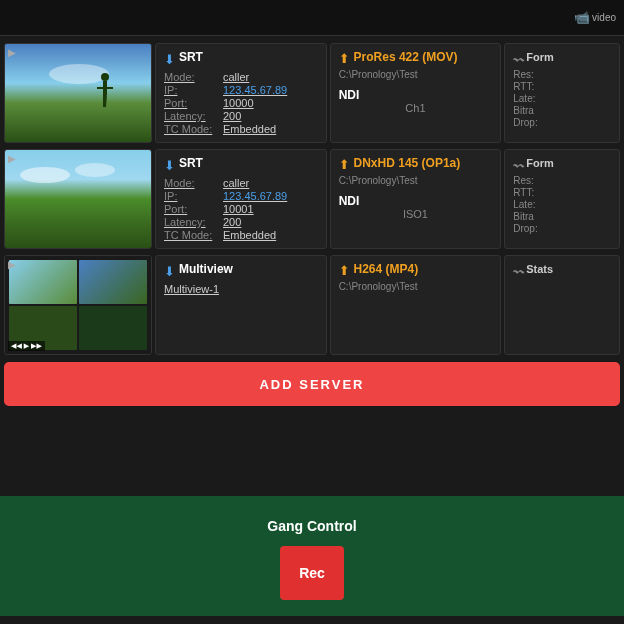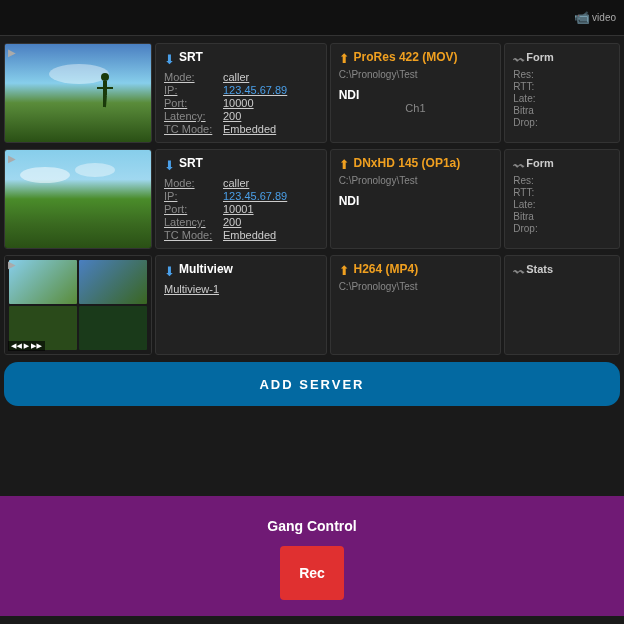--- a/index.html
+++ b/index.html
@@ -194,35 +194,35 @@
       color: #f0a020;
       font-size: 13px;
       margin-right: 4px;
     }
     .cell-header {
       display: flex;
       align-items: center;
       margin-bottom: 3px;
     }
     .add-server-bar {
-      background: #0369a1;
+      background: #ef4444;
       height: 44px;
       display: flex;
       align-items: center;
       justify-content: center;
       margin: 4px;
-      border-radius: 14px;
+      border-radius: 5px;
       cursor: pointer;
       letter-spacing: 2px;
       font-size: 13px;
       font-weight: bold;
       color: #fff;
     }
     .bottom-area {
-      background: #701a75;
+      background: #14532d;
       height: 120px;
       display: flex;
       flex-direction: column;
       align-items: center;
       justify-content: flex-end;
       padding-bottom: 16px;
     }
     .gang-control-label {
       color: #fff;
       font-size: 14px;
@@ -402,20 +402,21 @@
       </div>
     </div>
 
     <div class="output-cell output-cell-dnx">
       <div class="cell-header">
         <span class="output-icon">⬆</span>
         <span class="output-title">DNxHD 145 (OP1a)</span>
       </div>
       <span class="output-path">C:\Pronology\Test</span>
       <span class="output-ndi-label">NDI</span>
+      <span class="output-ndi-value">ISO1</span>
     </div>
 
     <div class="stats-cell">
       <div class="cell-header">
         <span style="color:#888;font-size:11px;margin-right:2px;">〰</span>
         <span class="stats-title">Form</span>
       </div>
       <div class="stats-row">
         <span class="stats-label">Res:</span>
       </div>

